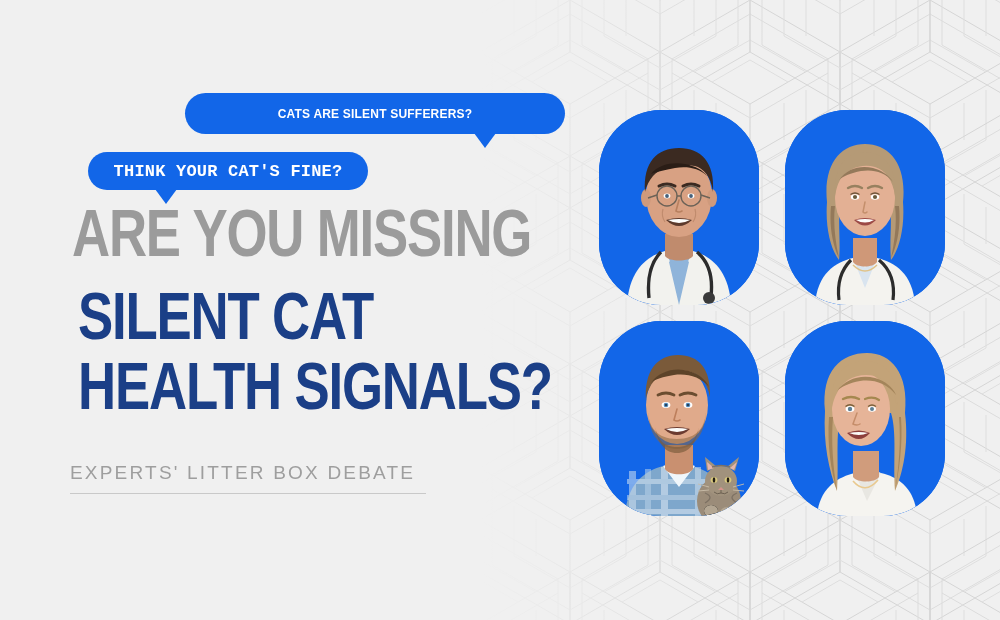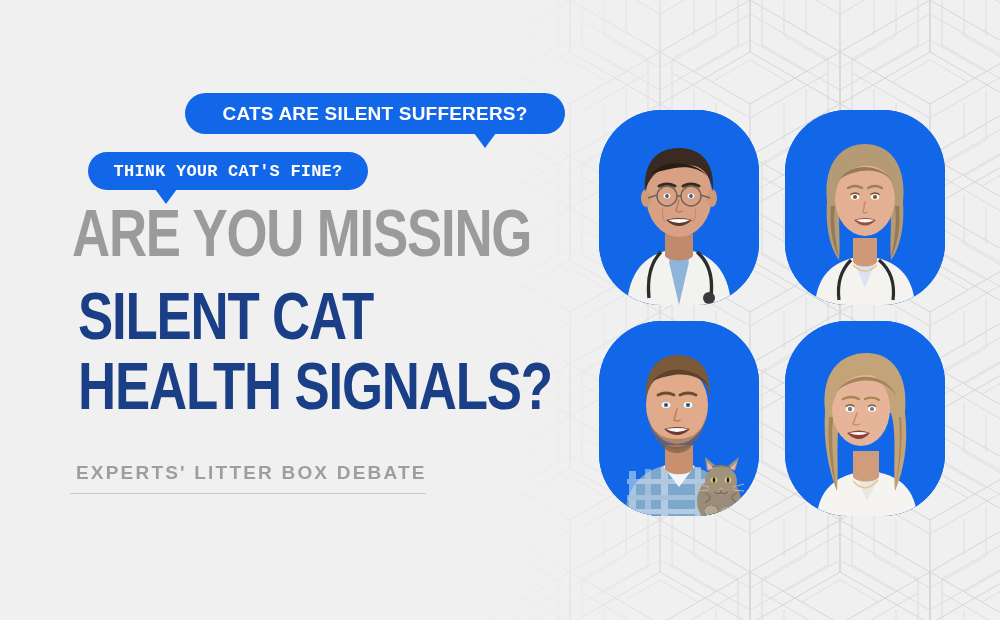--- a/index.html
+++ b/index.html
@@ -57,21 +57,21 @@
   .bubble-tail {
     position:absolute;
     width:0; height:0;
     border-left:11px solid transparent;
     border-right:11px solid transparent;
     border-top:15px solid #1266e8;
   }
   #bubble-1 {
     left:185px; top:93px;
     width:380px; height:41px;
-    font-size:19px;
+    font-size:12px;
   }
   #bubble-1 .bubble-tail { left:289px; top:40px; }
 
   #bubble-2 {
     left:88px; top:152px;
     width:280px; height:38px;
     font-size:17px;
     border-radius:20px;
     font-family:Liberation Mono, monospace;
   }
@@ -109,24 +109,23 @@
   #subtitle-wrap {
     position:absolute;
     left:70px; top:462px;
     width:360px;
   }
   #subtitle {
     font-size:19px;
     letter-spacing:2.2px;
     color:#9e9e9e;
     text-transform:uppercase;
-    font-weight:700;
+    font-weight:400;
     padding-bottom:9px;
     white-space:nowrap;
-    margin-left:6px;
   }
   #subtitle-rule {
     width:356px; height:1px;
     background:#c9c9c9;
   }
 
   
   #photo-grid {
     position:absolute;
     left:596px; top:108px;

